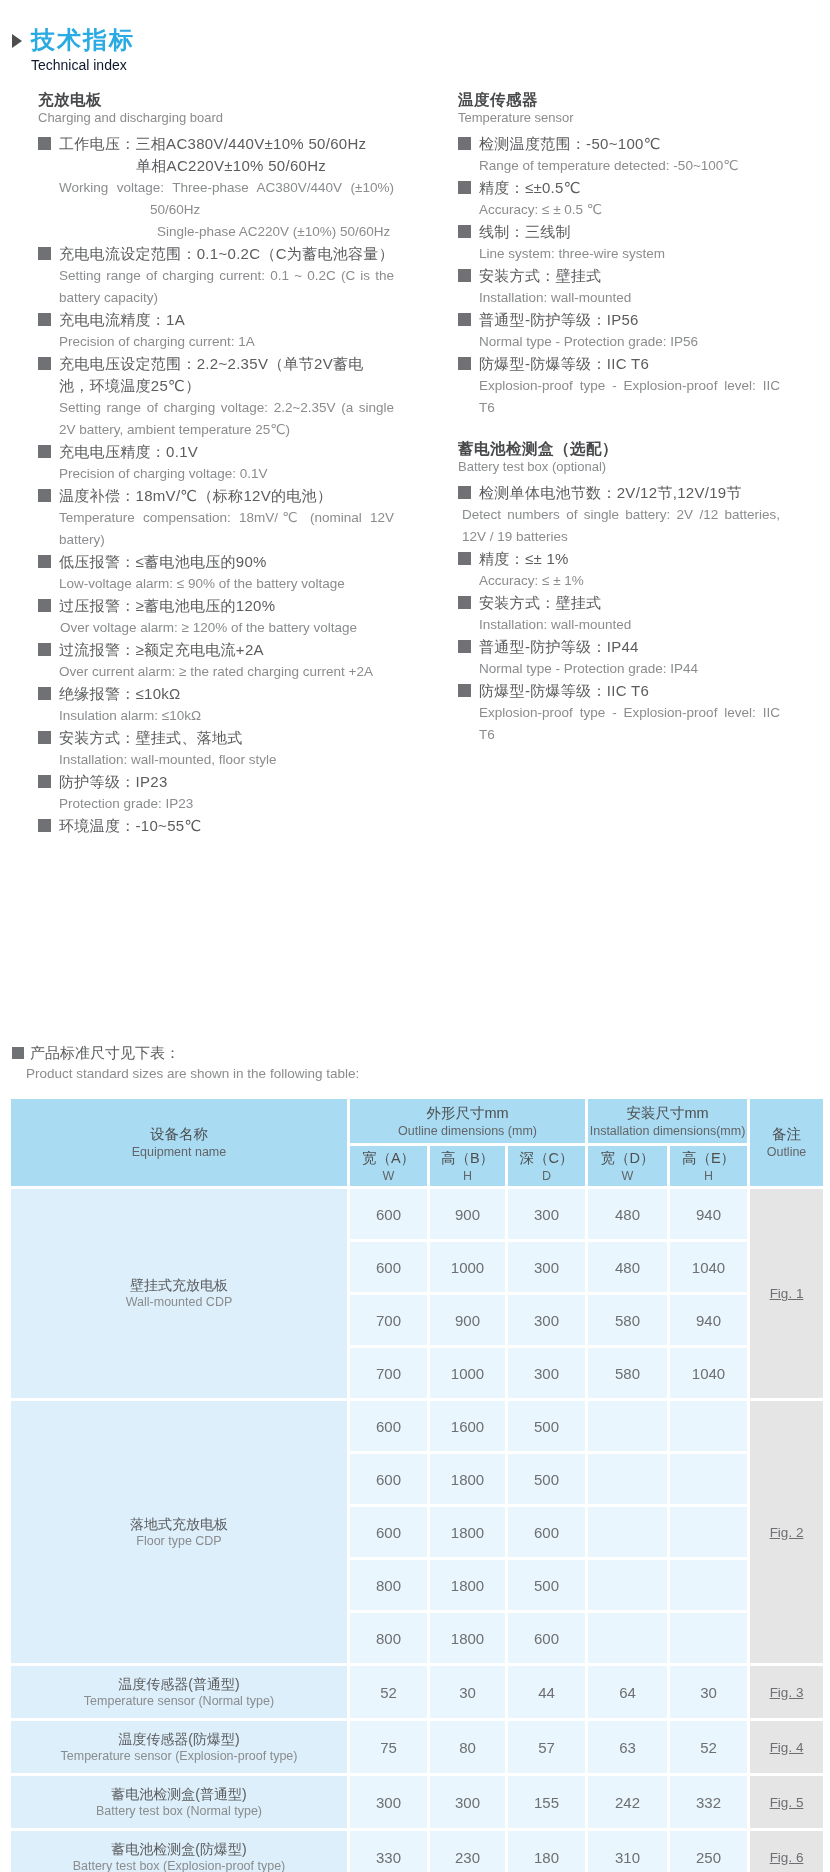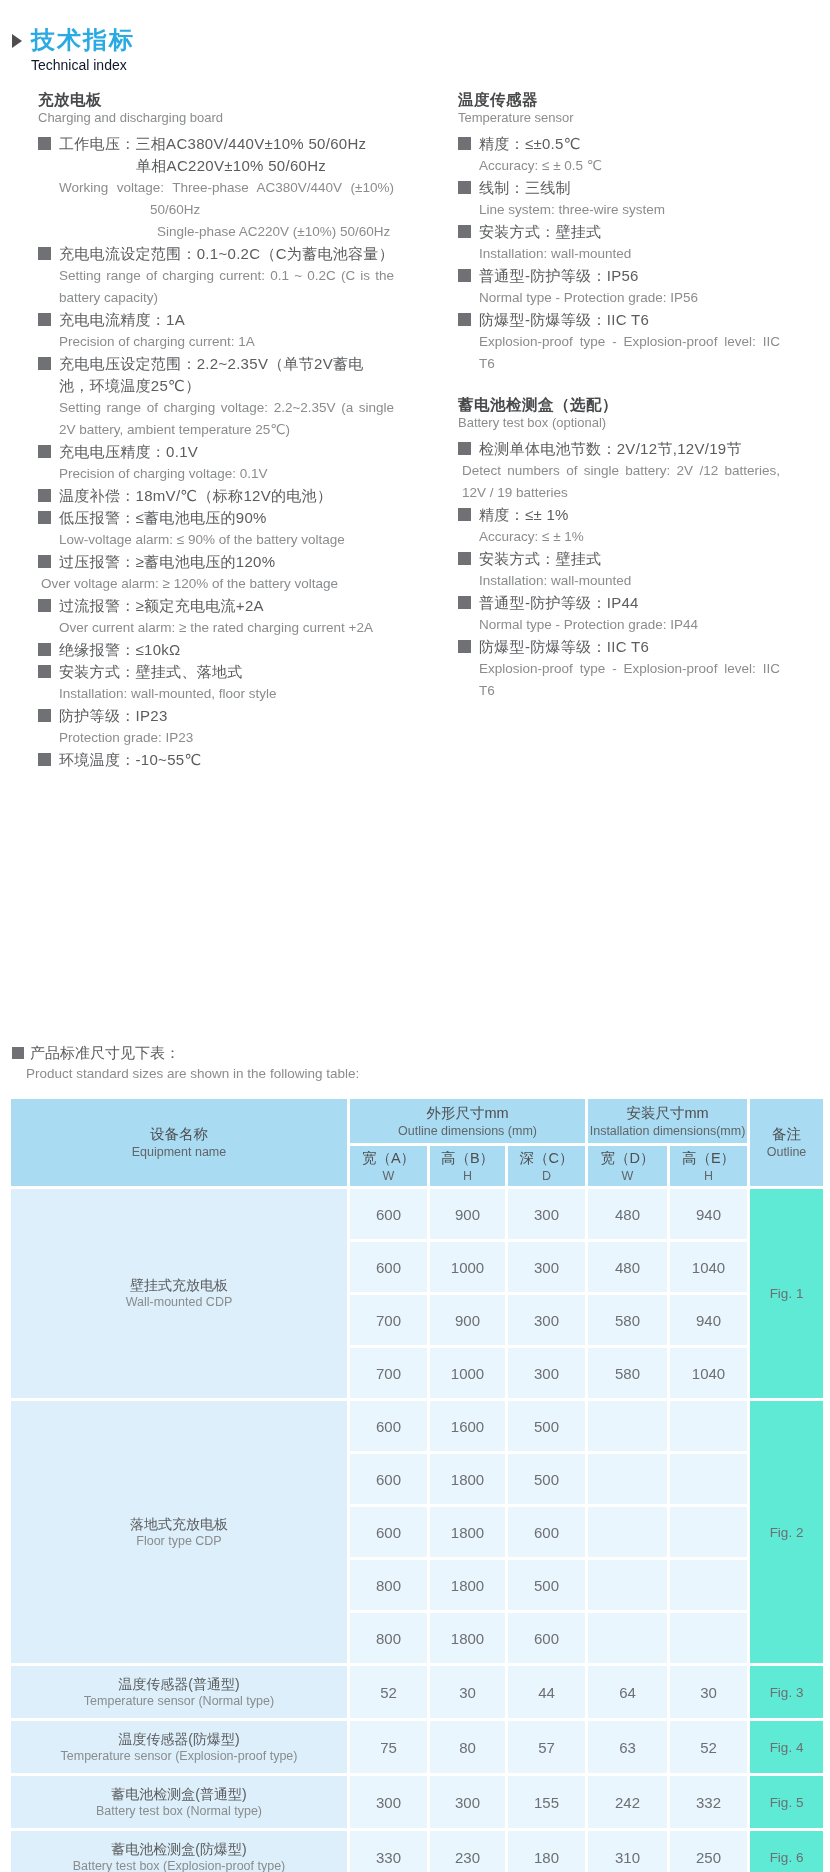--- a/index.html
+++ b/index.html
@@ -38,21 +38,21 @@
   table.size td,table.size th{border:3px solid #ffffff;padding:0;vertical-align:middle;text-align:center;}
   th.hcell{background:#a9dcf2;font-weight:normal;}
   th.hcell .t-zh{font-size:14.5px;color:#4e4f51;line-height:19px;}
   th.hcell .t-en{font-size:12.5px;color:#636568;line-height:16px;}
   tr.tier1 th{height:44px;}
   tr.tier2 th{height:40px;}
   td.val{background:#e9f6fd;font-size:15px;color:#6d6f72;height:50px;}
   td.name{background:#ddeffa;}
   td.name .n-zh{font-size:14px;color:#5b5c5e;line-height:18px;}
   td.name .n-en{font-size:12.5px;color:#8a8c8e;line-height:17px;}
-  td.fig{background:#5eead4;font-size:13.5px;color:#6d6f72;}
+  td.fig{background:#e5e5e5;font-size:13.5px;color:#6d6f72;text-decoration:underline;}
   tr.tall td.val{height:52px;}
 </style>
 </head>
 <body>
 
 <div class="page">
 
   <div class="hdr">
     <div class="title-row">
       <span class="tri"></span>
@@ -84,53 +84,59 @@
           <div class="spec-item">
             <div class="zh-line"><span class="bullet"></span>充电电压设定范围：2.2~2.35V（单节2V蓄电池，环境温度25℃）</div>
             <div class="en-line" style="margin-left:21px">Setting range of charging voltage: 2.2~2.35V (a single 2V battery, ambient temperature 25℃)</div>
           </div>
           <div class="spec-item">
             <div class="zh-line"><span class="bullet"></span>充电电压精度：0.1V</div>
             <div class="en-line" style="margin-left:21px">Precision of charging voltage: 0.1V</div>
           </div>
           <div class="spec-item">
             <div class="zh-line"><span class="bullet"></span>温度补偿：18mV/℃（标称12V的电池）</div>
+            <div class="en-line" style="margin-left:21px">Temperature compensation: 18mV/℃ (nominal 12V battery)</div>
           </div>
           <div class="spec-item">
             <div class="zh-line"><span class="bullet"></span>低压报警：≤蓄电池电压的90%</div>
             <div class="en-line" style="margin-left:21px">Low-voltage alarm: ≤ 90% of the battery voltage</div>
           </div>
           <div class="spec-item">
             <div class="zh-line"><span class="bullet"></span>过压报警：≥蓄电池电压的120%</div>
-            <div class="en-line" style="margin-left:3px">Over voltage alarm: ≥ 120% of the battery voltage</div>
+            <div class="en-line" style="margin-left:22px">Over voltage alarm: ≥ 120% of the battery voltage</div>
           </div>
           <div class="spec-item">
             <div class="zh-line"><span class="bullet"></span>过流报警：≥额定充电电流+2A</div>
             <div class="en-line" style="margin-left:21px">Over current alarm: ≥ the rated charging current +2A</div>
           </div>
           <div class="spec-item">
             <div class="zh-line"><span class="bullet"></span>绝缘报警：≤10kΩ</div>
+            <div class="en-line" style="margin-left:21px">Insulation alarm: ≤10kΩ</div>
           </div>
           <div class="spec-item">
             <div class="zh-line"><span class="bullet"></span>安装方式：壁挂式、落地式</div>
             <div class="en-line" style="margin-left:21px">Installation: wall-mounted, floor style</div>
           </div>
           <div class="spec-item">
             <div class="zh-line"><span class="bullet"></span>防护等级：IP23</div>
             <div class="en-line" style="margin-left:21px">Protection grade: IP23</div>
           </div>
           <div class="spec-item">
             <div class="zh-line"><span class="bullet"></span>环境温度：-10~55℃</div>
           </div>
         </div>
       </div>
     <div class="col-right">
         <div class="spec-section">
       <div class="h-zh">温度传感器</div>
       <div class="h-en">Temperature sensor</div>
+          <div class="spec-item">
+            <div class="zh-line"><span class="bullet"></span>检测温度范围：-50~100℃</div>
+            <div class="en-line" style="margin-left:21px">Range of temperature detected: -50~100℃</div>
+          </div>
           <div class="spec-item">
             <div class="zh-line"><span class="bullet"></span>精度：≤±0.5℃</div>
             <div class="en-line" style="margin-left:21px">Accuracy: ≤ ± 0.5 ℃</div>
           </div>
           <div class="spec-item">
             <div class="zh-line"><span class="bullet"></span>线制：三线制</div>
             <div class="en-line" style="margin-left:21px">Line system: three-wire system</div>
           </div>
           <div class="spec-item">
             <div class="zh-line"><span class="bullet"></span>安装方式：壁挂式</div>

